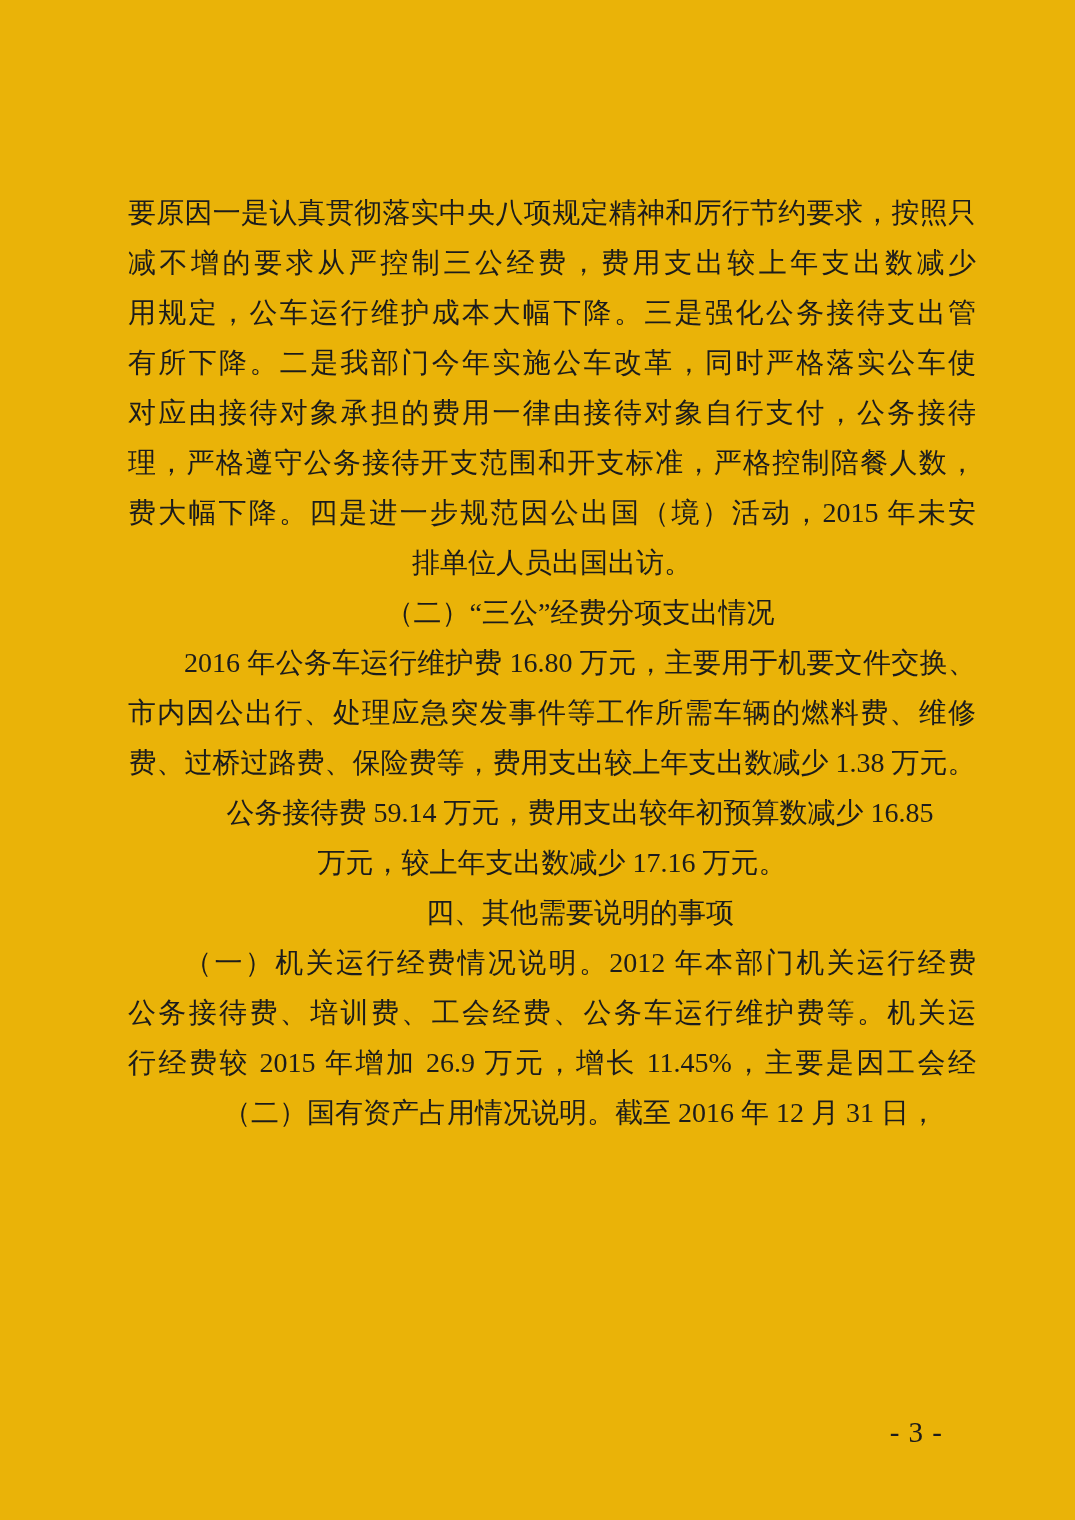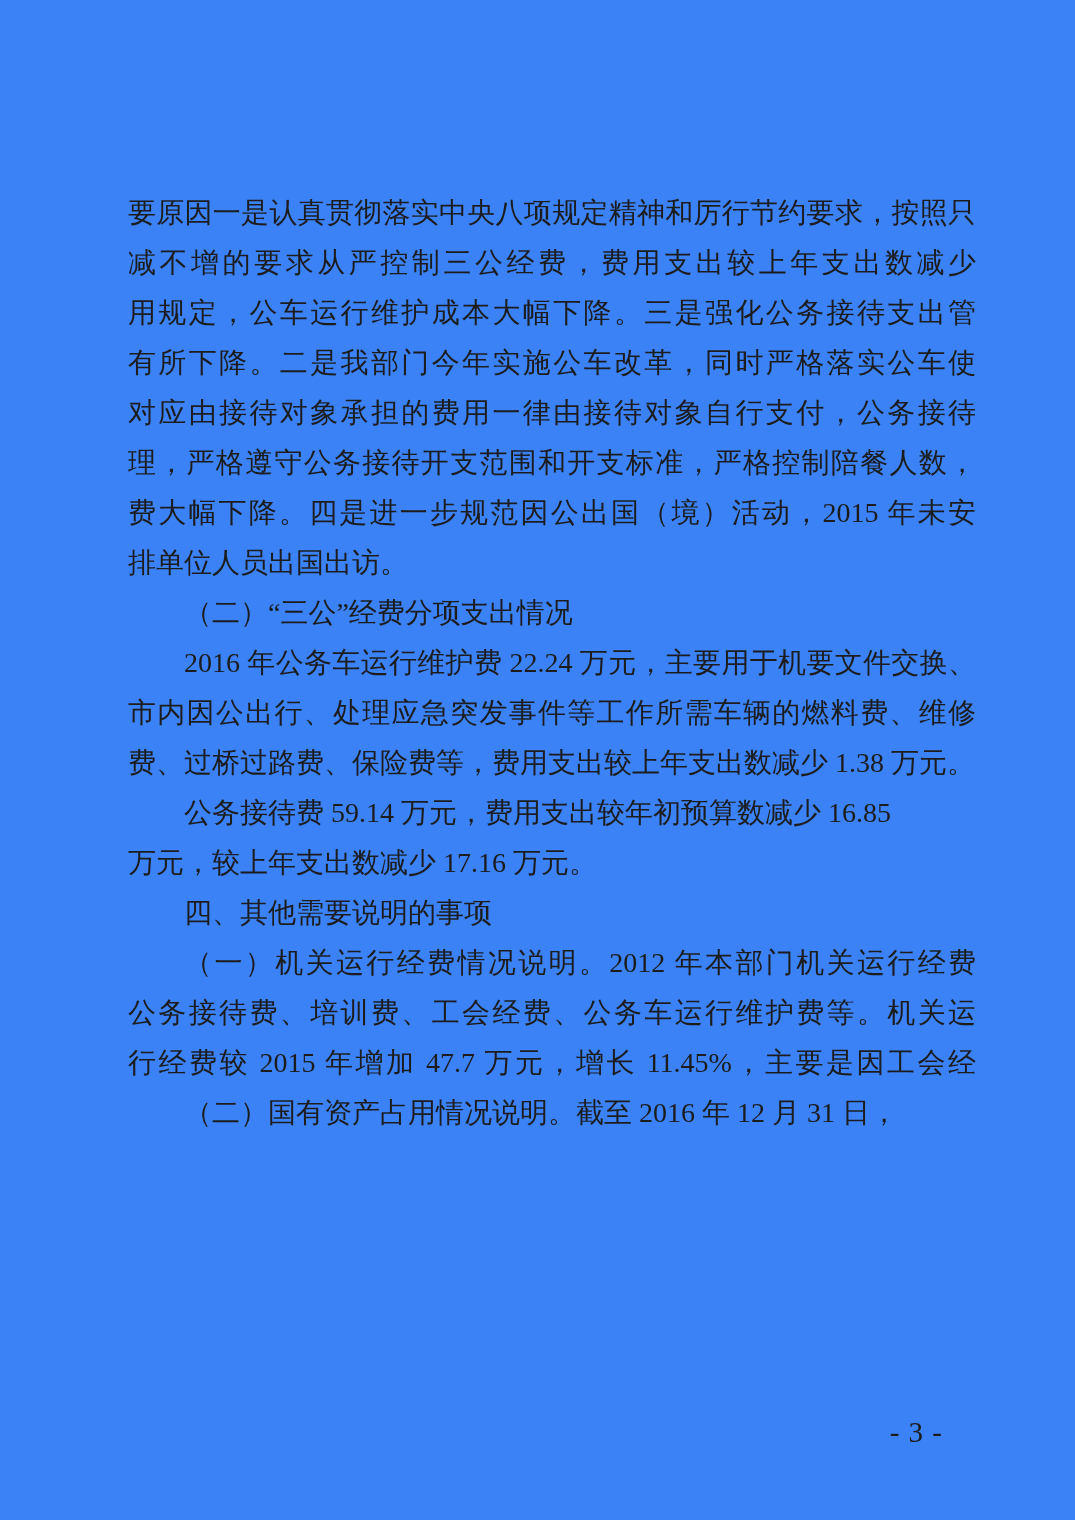--- a/index.html
+++ b/index.html
@@ -16,56 +16,56 @@
     position: absolute;
     left: 128px;
     top: 188px;
     width: 848px;
     font-size: 28px;
     line-height: 50px;
     letter-spacing: 0;
   }
   .line {
     white-space: nowrap;
-    text-align: left;
+    text-align: center;
   }
   .line.ind { text-indent: 2em; }
   .line.j {
     white-space: normal;
     text-align: justify;
     text-align-last: justify;
   }
   .page-number {
     position: absolute;
     top: 1416px;
     right: 132px;
     font-size: 29px;
     letter-spacing: 1px;
     color: #1c1c1c;
   }
 </style>
 </head>
 <body>
 
-<div class="page" style="background: #3b82f6; color: rgb(28, 28, 28);">
+<div class="page" style="background: #eab308; color: rgb(28, 28, 28);">
   <div class="doc-body">
       <div class="line j">要原因一是认真贯彻落实中央八项规定精神和厉行节约要求，按照只</div>
       <div class="line j">减不增的要求从严控制三公经费，费用支出较上年支出数减少</div>
       <div class="line j">用规定，公车运行维护成本大幅下降。三是强化公务接待支出管</div>
       <div class="line j">有所下降。二是我部门今年实施公车改革，同时严格落实公车使</div>
       <div class="line j">对应由接待对象承担的费用一律由接待对象自行支付，公务接待</div>
       <div class="line j">理，严格遵守公务接待开支范围和开支标准，严格控制陪餐人数，</div>
       <div class="line j">费大幅下降。四是进一步规范因公出国（境）活动，2015 年未安</div>
       <div class="line">排单位人员出国出访。</div>
       <div class="line ind">（二）“三公”经费分项支出情况</div>
-      <div class="line j ind">2016 年公务车运行维护费 22.24 万元，主要用于机要文件交换、</div>
+      <div class="line j ind">2016 年公务车运行维护费 16.80 万元，主要用于机要文件交换、</div>
       <div class="line j">市内因公出行、处理应急突发事件等工作所需车辆的燃料费、维修</div>
       <div class="line">费、过桥过路费、保险费等，费用支出较上年支出数减少 1.38 万元。</div>
       <div class="line ind">公务接待费 59.14 万元，费用支出较年初预算数减少 16.85</div>
       <div class="line">万元，较上年支出数减少 17.16 万元。</div>
       <div class="line ind">四、其他需要说明的事项</div>
       <div class="line j ind">（一）机关运行经费情况说明。2012 年本部门机关运行经费</div>
       <div class="line j">公务接待费、培训费、工会经费、公务车运行维护费等。机关运</div>
-      <div class="line j">行经费较 2015 年增加 47.7 万元，增长 11.45%，主要是因工会经</div>
+      <div class="line j">行经费较 2015 年增加 26.9 万元，增长 11.45%，主要是因工会经</div>
       <div class="line ind">（二）国有资产占用情况说明。截至 2016 年 12 月 31 日，</div>
     </div>
   <div class="page-number">- 3 -</div>
 </div>
 
 </body></html>

